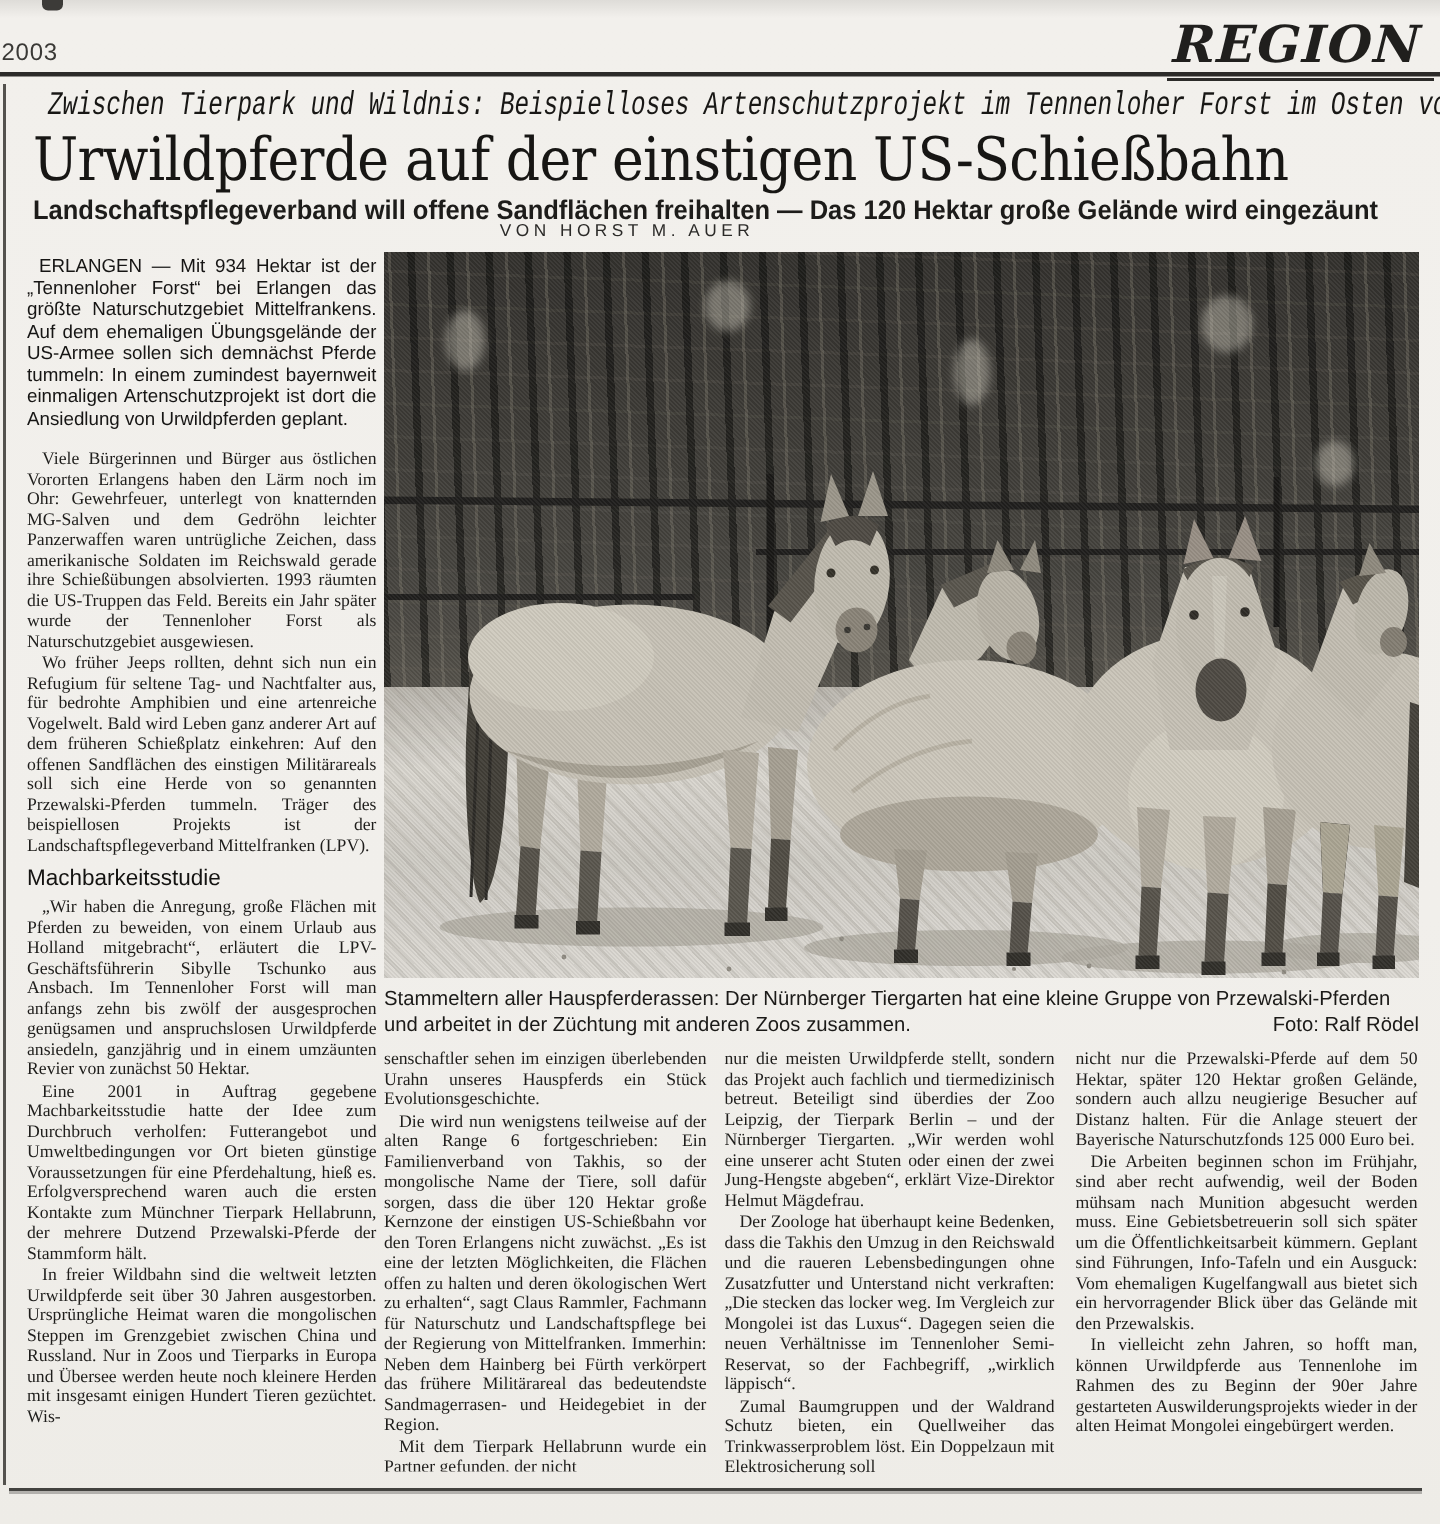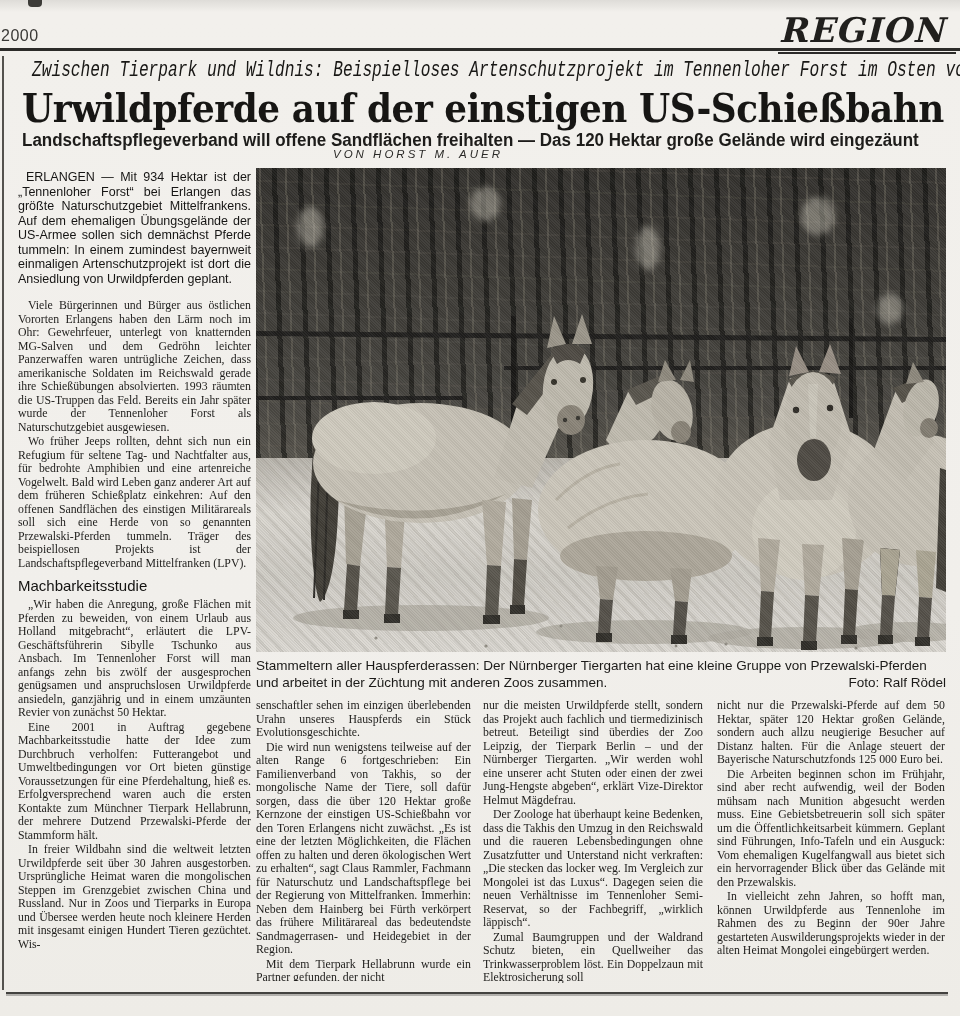--- a/index.html
+++ b/index.html
@@ -9,23 +9,23 @@
     font-family:"Liberation Serif",serif;color:#1c1b19;
   }
   .speck{position:absolute;left:28px;top:0;width:14px;height:7px;background:#3c3b38;border-radius:0 0 4px 4px;}
   .page-num{position:absolute;left:1px;top:27px;font-family:"Liberation Sans",sans-serif;font-size:16px;color:#3a3936;letter-spacing:.5px;}
   .masthead{position:absolute;right:12px;top:10px;font-family:"DejaVu Serif",serif;font-weight:bold;font-style:italic;font-size:34px;letter-spacing:1px;color:#201f1d;transform:skewX(-3deg);}
   .rule-top{position:absolute;left:0;top:48px;width:960px;height:3px;background:#2c2b29;}
   .rule-top-2{position:absolute;left:778px;top:52px;width:178px;height:2px;background:#2c2b29;}
   .vrule-left{position:absolute;left:2px;top:56px;width:2px;height:934px;background:#54524e;}
   .fitline{display:inline-block;white-space:nowrap;transform-origin:left center;}
   .kicker{position:absolute;left:32px;top:58px;width:912px;font-family:Liberation Mono, monospace;font-style:italic;font-size:22px;color:#181715;}
-  .headline{position:absolute;left:22px;top:84px;width:922px;font-family:"DejaVu Serif",serif;font-weight:bold;font-size:40px;letter-spacing:-.5px;color:#171614;}
+  .headline{position:absolute;left:22px;top:84px;width:922px;font-family:"DejaVu Serif",serif;font-weight:normal;font-size:40px;letter-spacing:-.5px;color:#171614;}
   .subheadline{position:absolute;left:22px;top:130px;width:922px;font-family:"Liberation Sans",sans-serif;font-weight:bold;font-size:18px;color:#1d1c1a;}
-  .byline{position:absolute;left:0;top:148px;width:836px;text-align:center;font-family:"Liberation Sans",sans-serif;font-size:11.5px;letter-spacing:3px;color:#2b2a28;font-style:italic;}
+  .byline{position:absolute;left:0;top:148px;width:836px;text-align:center;font-family:"Liberation Sans",sans-serif;font-size:11.5px;letter-spacing:3px;color:#2b2a28;}
   .col{position:absolute;text-align:justify;font-size:11.8px;line-height:13.5px;overflow:hidden;color:#1e1d1b;}
   .col p{margin:0 0 1px 0;text-indent:10px;}
   .col p.noindent{text-indent:0;}
   .col1{left:18px;top:170px;width:233px;height:818px;}
   .lead{font-family:"Liberation Sans",sans-serif;font-size:12.5px;line-height:14.5px;color:#161514;margin-bottom:13px !important;text-indent:8px !important;}
   .crosshead{font-family:"Liberation Sans",sans-serif;font-weight:normal;font-size:15px;line-height:18px;margin:7px 0 3px 0 !important;text-indent:0 !important;color:#141311;}
   
   .photo-wrap{position:absolute;left:256px;top:168px;width:690px;height:484px;background:#46443f;overflow:hidden;}
   .forest{position:absolute;left:0;top:0;right:0;height:62%;
     background:
@@ -51,21 +51,21 @@
   .col3{left:483px;top:699px;width:220px;height:284px;}
   .col4{left:717px;top:699px;width:228px;height:284px;}
   .rule-bottom{position:absolute;left:6px;top:992px;width:942px;height:2px;background:#43423f;box-shadow:0 2px 0 rgba(67,66,63,.35);}
 </style>
 </head>
 <body>
 
 <div id="page">
 
   <div class="speck"></div>
-  <div class="page-num">2000</div>
+  <div class="page-num">2003</div>
   <div class="masthead">REGION</div>
   <div class="rule-top"></div>
   <div class="rule-top-2"></div>
   <div class="vrule-left"></div>
 
   <div class="kicker"><span class="fitline" style="transform: scaleX(0.736077);">Zwischen Tierpark und Wildnis: Beispielloses Artenschutzprojekt im Tennenloher Forst im Osten von Erlangen</span></div>
   <div class="headline"><span class="fitline" style="transform: scaleX(0.895146);">Urwildpferde auf der einstigen US-Schießbahn</span></div>
   <div class="subheadline"><span class="fitline" style="transform: scaleX(0.944672);">Landschaftspflegeverband will offene Sandflächen freihalten — Das 120 Hektar große Gelände wird eingezäunt</span></div>
   <div class="byline">VON HORST M. AUER</div>
 

